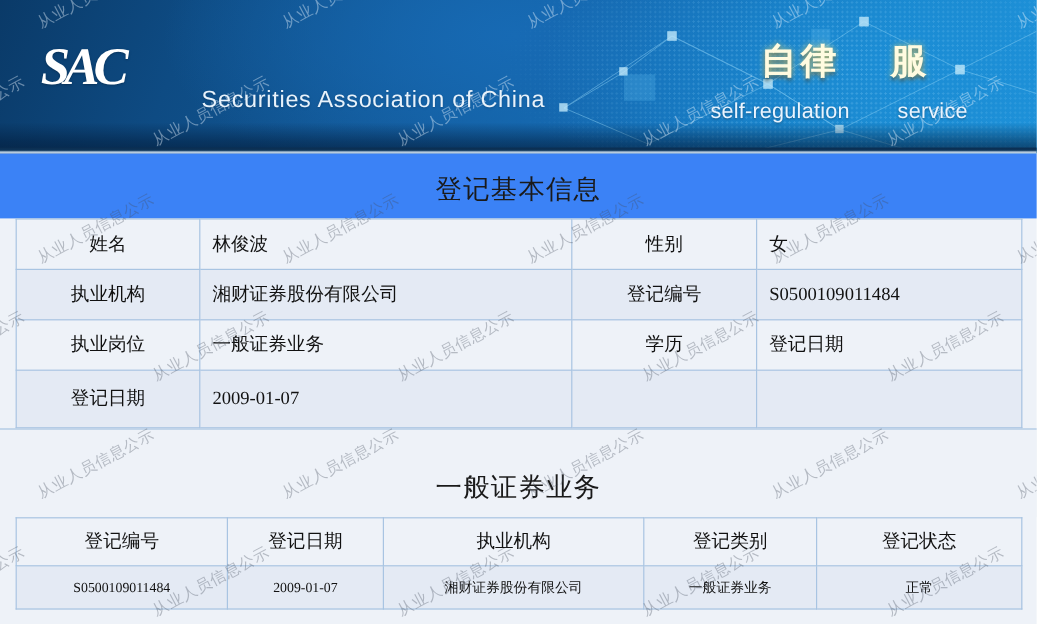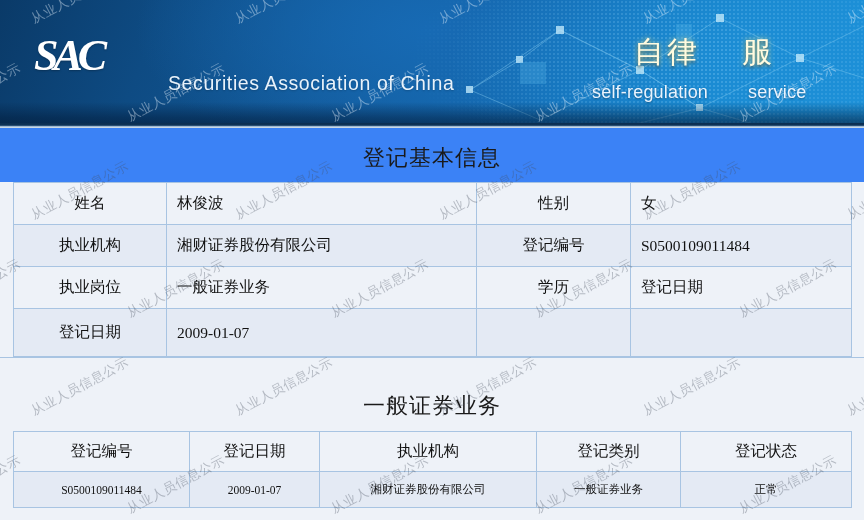--- a/index.html
+++ b/index.html
@@ -57,21 +57,21 @@
   .en-name {
     position: absolute; left: 134px; top: 46px;
     font-family: "Liberation Sans", sans-serif;
     font-size: 19.5px; line-height: 22px; color: #e8f2fb;
     letter-spacing: 0.6px; font-weight: 300;
     text-shadow: 0 1px 2px rgba(0,0,0,.20);
   }
   .slogan { position: absolute; right: 0px; top: 34px; width: 240px; height: 80px; }
   .slogan-cn {
     position: absolute; top: 0; font-size: 30px; line-height: 36px;
-    font-family: "Liberation Serif", serif; font-weight: 400;
+    font-family: "Liberation Serif", serif; font-weight: 700;
     color: #fffbe0;
     text-shadow: 0 0 6px rgba(255,235,120,.75), 0 2px 3px rgba(0,10,30,.5);
     letter-spacing: 3px;
   }
   .slogan-cn.s1 { left: 10px; }
   .slogan-cn.s2 { left: 118px; }
   .slogan-en {
     position: absolute; top: 48px;
     font-family: "Liberation Sans", sans-serif;
     font-size: 18px; color: #e9f4ff; letter-spacing: .2px;

